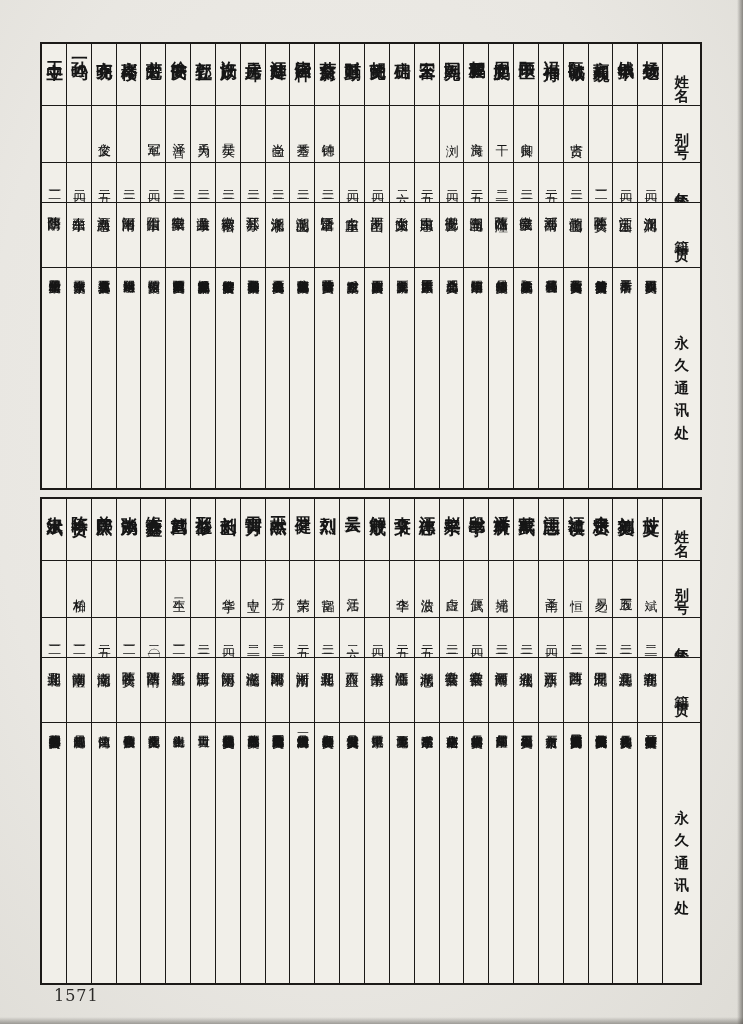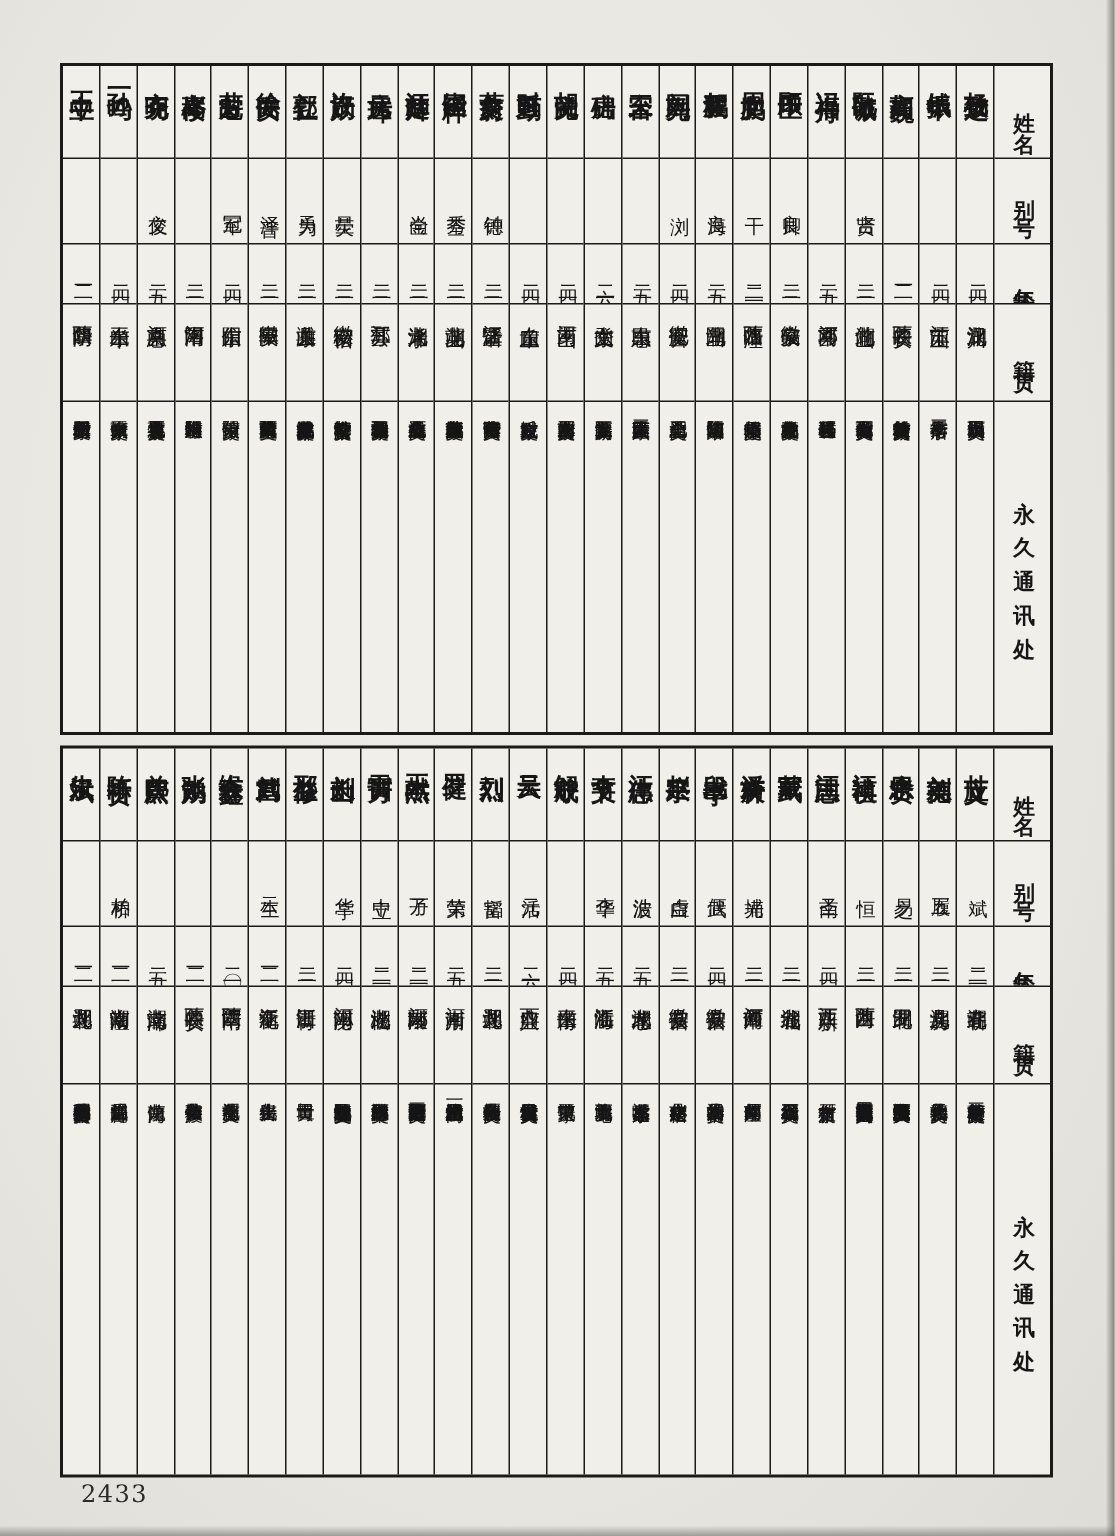--- a/index.html
+++ b/index.html
@@ -948,16 +948,16 @@
           <span class="vtext">年龄</span>
         </div>
         <div class="cell native-cell">
           <span class="vtext">籍贯</span>
         </div>
         <div class="cell addr-cell">
           <span class="vtext">永久通讯处</span>
         </div>
       </div>
     </div>
-  <div class="page-number">2433</div>
+  <div class="page-number">1571</div>
   <div class="edge-right"></div>
   <div class="edge-bottom"></div>
 </div>
 
 </body></html>

